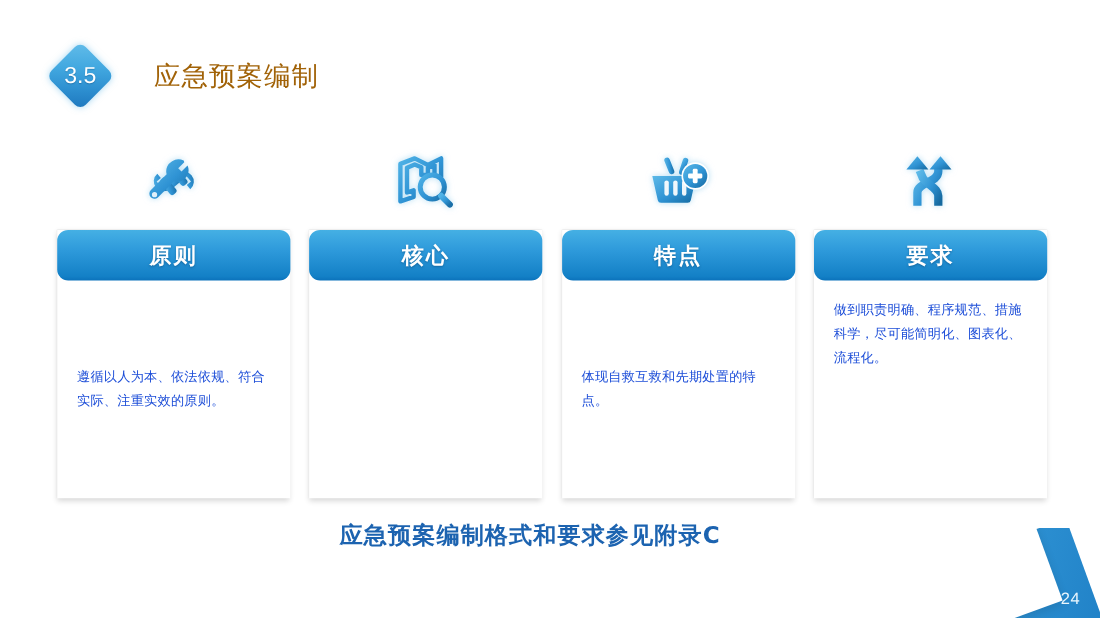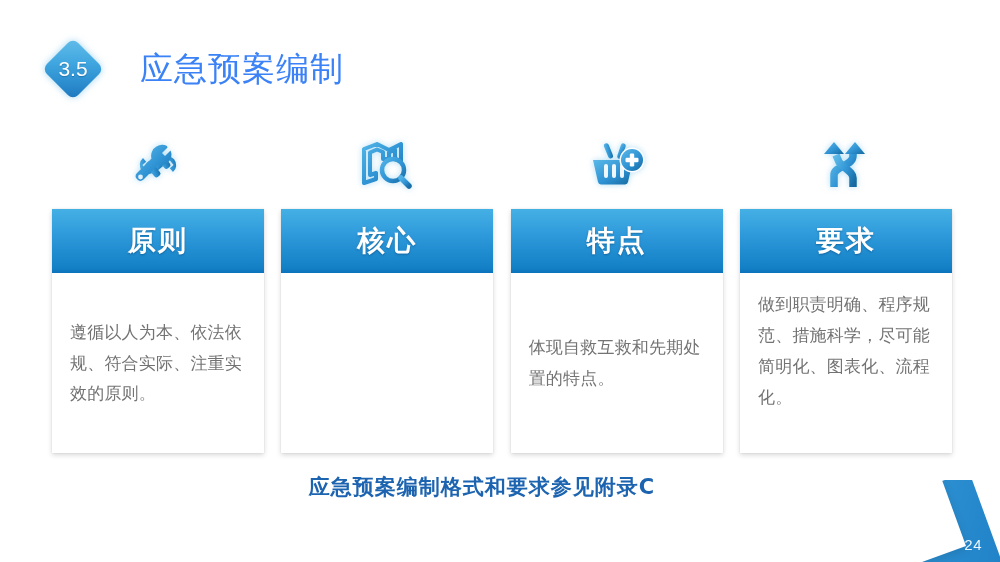--- a/index.html
+++ b/index.html
@@ -59,22 +59,22 @@
     align-items: center;
     justify-content: center;
     color: #ffffff;
     font-size: 21px;
     font-family: "Liberation Sans", sans-serif;
     letter-spacing: 0px;
     text-shadow: 0 1px 1px rgba(0,60,110,0.35);
   }
   #title-text {
     margin-left: 34px;
-    font-size: 33px;
-    color: #3b82f6;
+    font-size: 24px;
+    color: #a16207;
     letter-spacing: 1px;
     font-family: "DejaVu Sans", "Liberation Sans", sans-serif;
     white-space: nowrap;
   }
 
   
   #columns {
     position: absolute;
     left: 52px;
     top: 126px;
@@ -103,39 +103,40 @@
     left: 0;
     top: 83px;
     width: 212px;
     height: 244px;
     background: #ffffff;
     box-shadow: 0 2px 5px rgba(0,0,0,0.16), 0 0 1px rgba(0,0,0,0.12);
     display: flex;
     flex-direction: column;
   }
   .card-header {
-    height: 64px;
+    height: 46px;
     flex: 0 0 auto;
     background: linear-gradient(180deg, #45b0e4 0%, #2e9adb 40%, #1380c6 92%, #0b72bb 100%);
     color: #ffffff;
     display: flex;
     align-items: center;
     justify-content: center;
-    font-size: 28px;
+    font-size: 20px;
     font-weight: bold;
     letter-spacing: 2px;
     text-shadow: 0 1px 2px rgba(0,55,100,0.45);
+    border-radius: 10px;
   }
   .card-body {
     flex: 1 1 auto;
     padding: 12px 16px 12px 18px;
     display: flex;
     align-items: center;
-    color: #737373;
-    font-size: 17px;
+    color: #1d4ed8;
+    font-size: 12px;
     line-height: 1.82;
     letter-spacing: 0.2px;
     text-align: left;
   }
   .card-body.align-top {
     align-items: flex-start;
     padding-top: 16px;
   }
 
   

